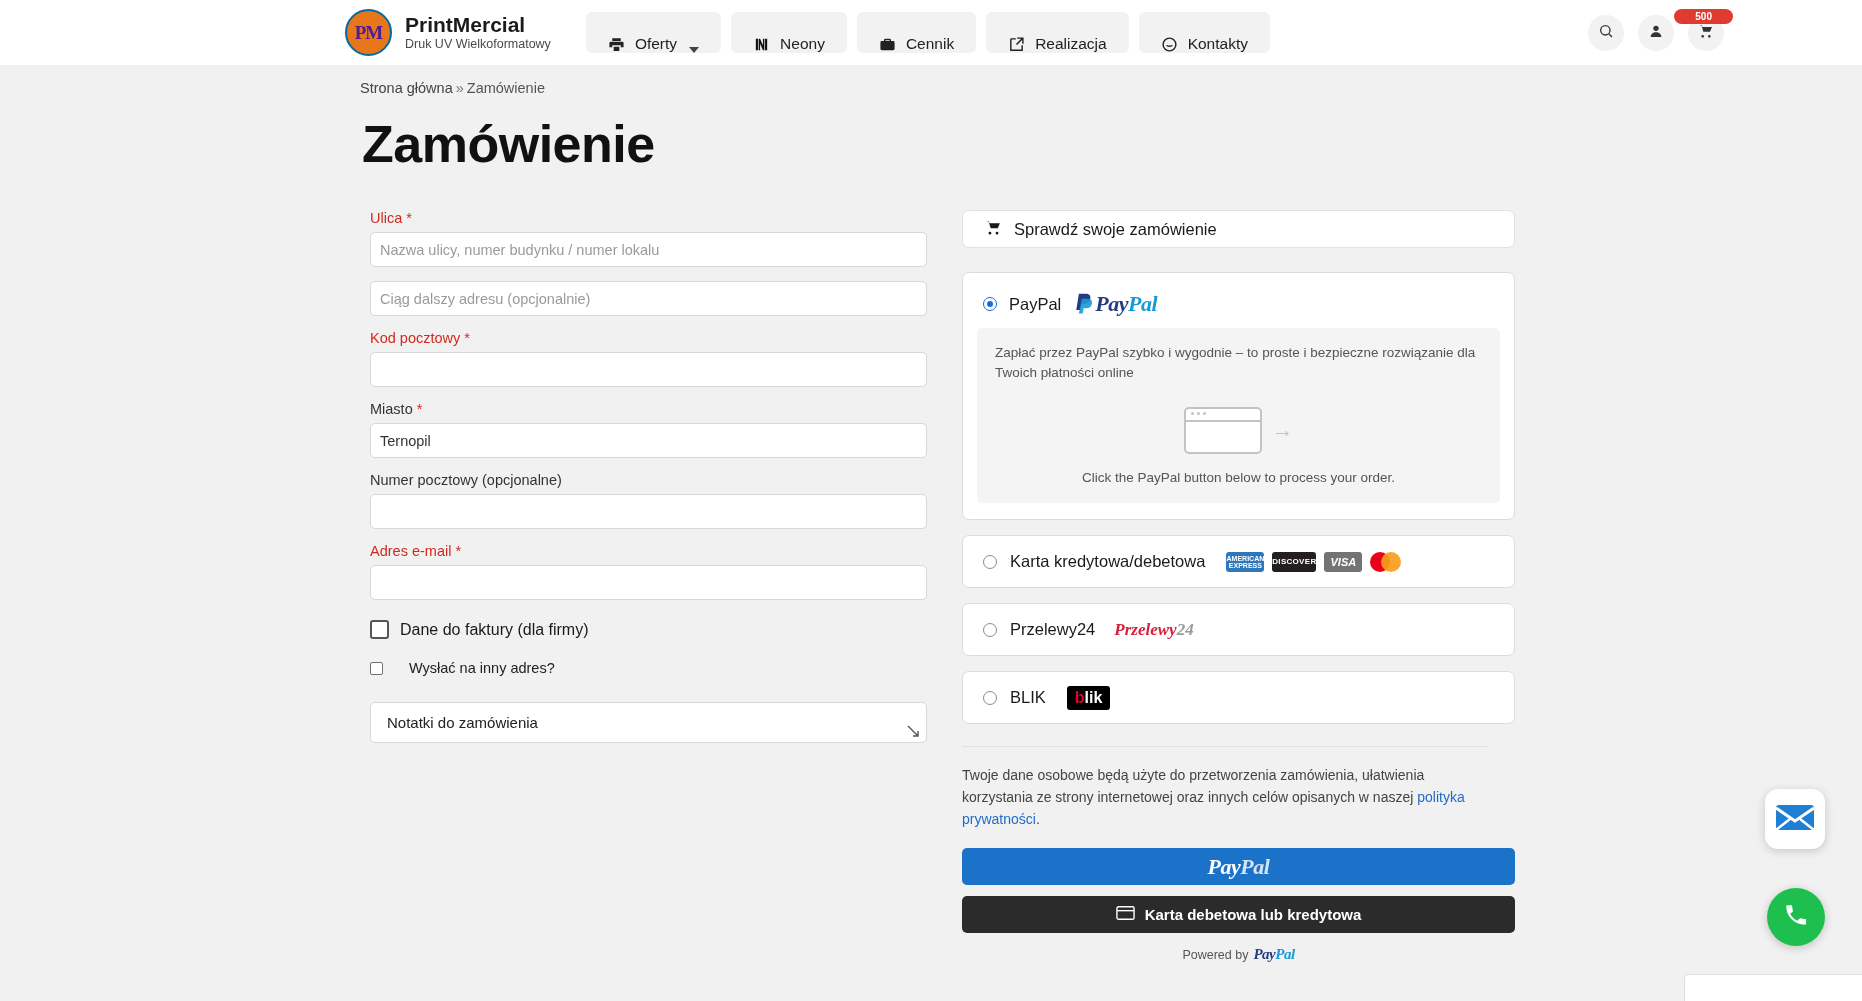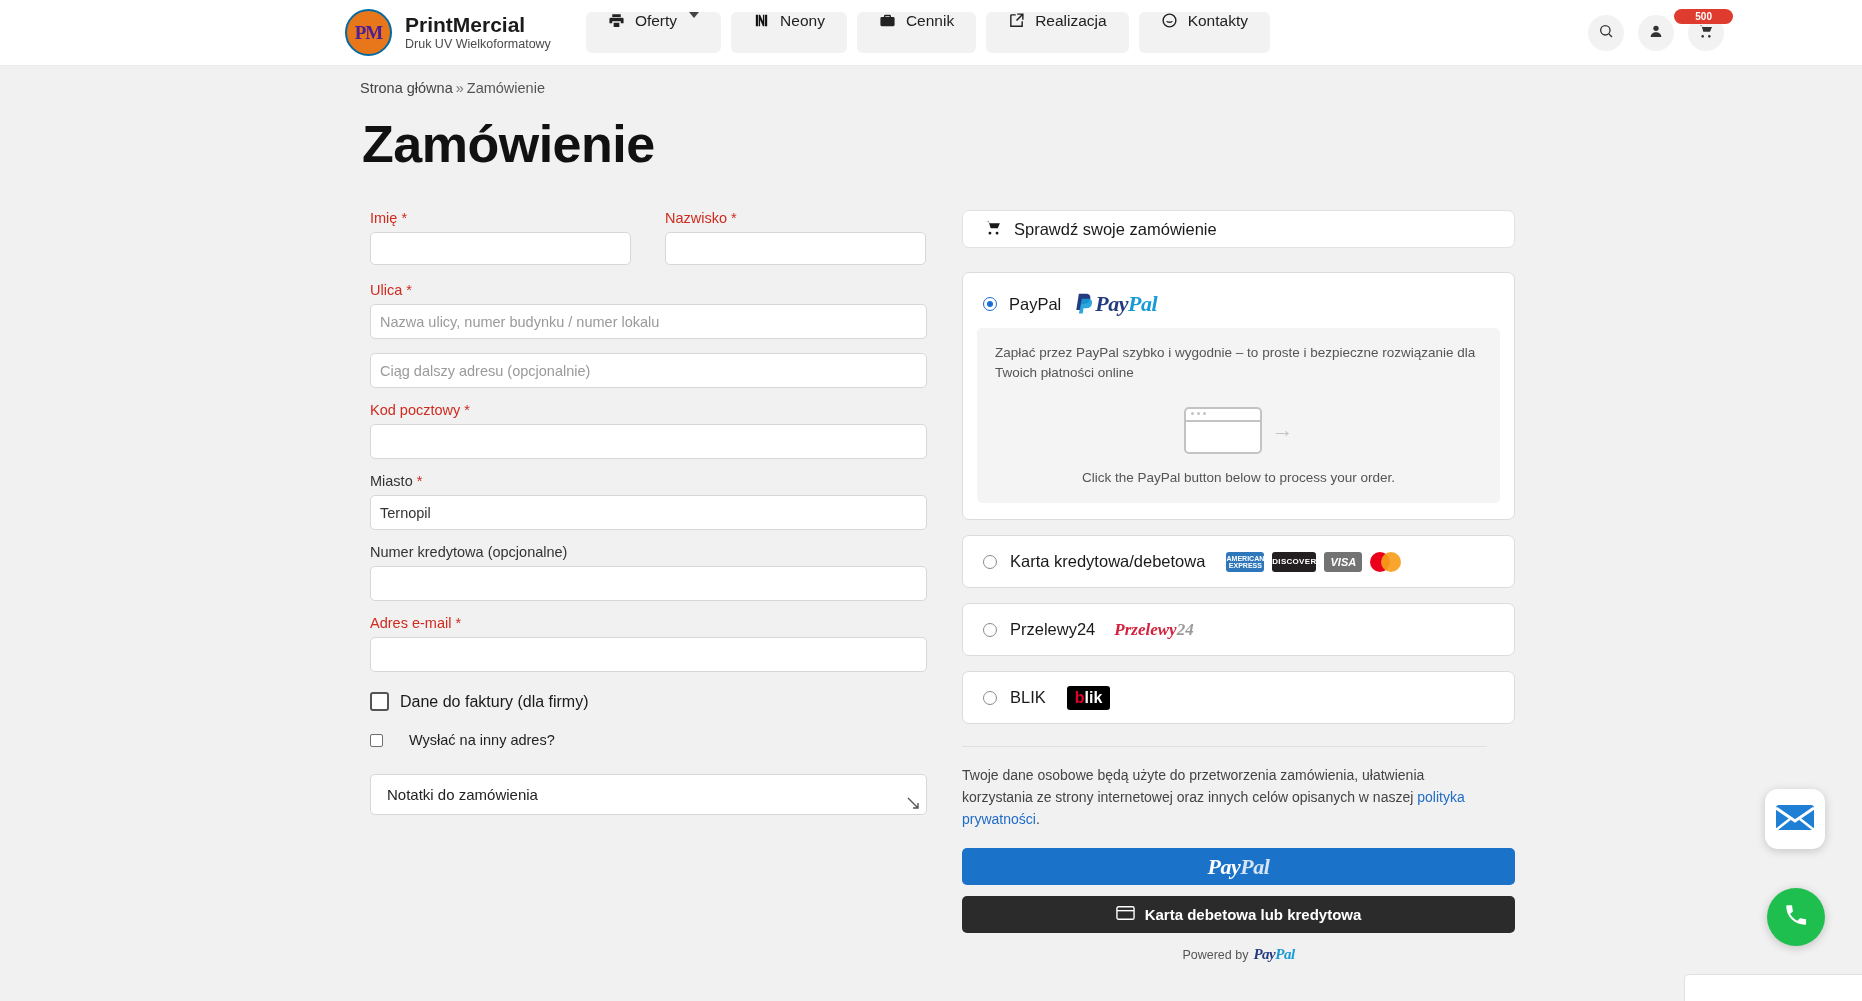--- a/index.html
+++ b/index.html
@@ -36,21 +36,21 @@
     border: 2px solid #0369a1;
   }
   .brand-text { line-height: 1.1; }
   .brand-name { font-size: 21px; font-weight: bold; color: #1b1b1b; }
   .brand-sub { font-size: 12.5px; color: #4a4a4a; margin-top: 2px; }
 
   .nav {
     display: flex; gap: 10px; margin-left: 35px;
   }
   .nav-item {
-    display: flex; align-items: flex-start; gap: 10px;
+    display: flex; align-items: flex-end; gap: 10px;
     background: #f2f2f2;
     border-radius: 6px;
     height: 41px;
     padding: 0 22px;
     font-size: 15.5px;
     color: #222;
     cursor: pointer;
     white-space: nowrap;
   }
   .nav-item .ic { display: flex; align-items: center; }
@@ -445,34 +445,20 @@
   <div class="breadcrumb">
     <a>Strona główna</a><span class="sep">»</span><span class="current">Zamówienie</span>
   </div>
 
   <h1 class="page-title">Zamówienie</h1>
 
   <div class="cols">
 
     <div class="col-left">
 
-      <div class="row2">
-        <div>
-          <label class="fl req">
-            <span>Imię</span> <span class="star">*</span>
-          </label>
-          <input class="inp" value="" style="">
-        </div>
-        <div>
-          <label class="fl req">
-            <span>Nazwisko</span> <span class="star">*</span>
-          </label>
-          <input class="inp" value="" style="">
-        </div>
-      </div>
 
 
       <div class="fieldblock">
         <label class="fl req">
           <span>Ulica</span> <span class="star">*</span>
         </label>
         <input class="inp tall" placeholder="Nazwa ulicy, numer budynku / numer lokalu" style="">
       </div>
 
       <div class="fieldblock">
@@ -487,21 +473,21 @@
       </div>
 
       <div class="fieldblock">
         <label class="fl">
           <span>Miasto</span> <span class="star">*</span>
         </label>
         <input class="inp tall" value="Ternopil" style="">
       </div>
 
       <div class="fieldblock">
-        <label class="fl">Numer kredytowa (opcjonalne)</label>
+        <label class="fl">Numer pocztowy (opcjonalne)</label>
         <input class="inp tall" value="" style="">
       </div>
 
       <div class="fieldblock">
         <label class="fl req">
           <span>Adres e-mail</span> <span class="star">*</span>
         </label>
         <input class="inp tall" value="" style="">
       </div>
 

